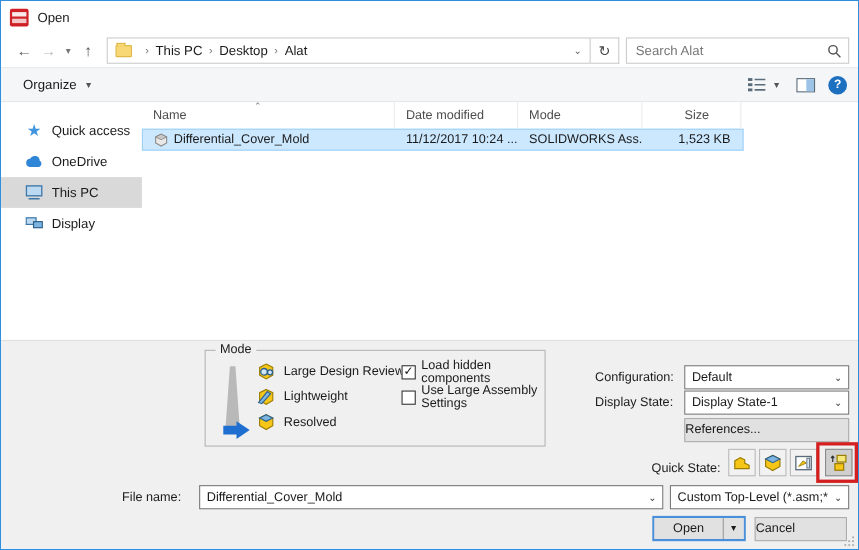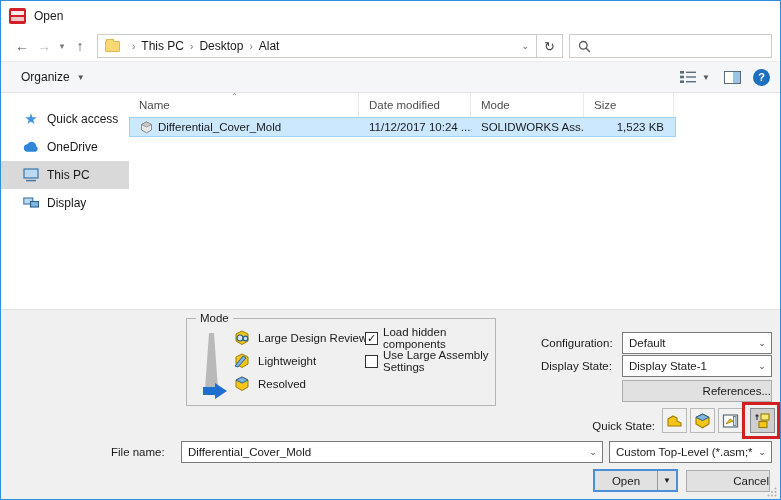--- a/index.html
+++ b/index.html
@@ -44,21 +44,21 @@
   .sidebar { width:128px; flex:0 0 auto; padding-top:12px; }
   .side-item { height:28px; display:flex; align-items:center; padding-left:22px; gap:8px; font-size:12px; color:#1a1a1a; }
   .side-item.selected { background:#d9d9d9; }
   .side-ic { width:16px; height:16px; flex:0 0 auto; display:flex; align-items:center; justify-content:center; }
   .filearea { flex:1; position:relative; }
   .listhead { display:flex; height:24px; align-items:center; font-size:11.5px; color:#4d4d4d; position:relative; }
   .col { padding-left:10px; height:100%; display:flex; align-items:center; border-right:1px solid #ececec; position:relative; }
   .col-name { width:230px; }
   .col-date { width:112px;align-items:center; }
   .col-type { width:113px; }
-  .col-size { width:90px; justify-content:flex-start; }
+  .col-size { width:90px; justify-content:center; }
   .sort-chev { position:absolute; top:-1px; left:102px; font-size:8px; color:#777; }
   .filerow { display:flex; height:20px; align-items:center; font-size:11.5px; color:#1a1a1a; width:547px; background:#cce8ff; border:1px solid #9fd1f7; }
   .cell { padding-left:10px; white-space:nowrap; overflow:hidden; }
   .cell-name { width:229px; display:flex; align-items:center; gap:5px; }
   .cell-date { width:112px; color:#1a1a1a; }
   .cell-type { width:113px; }
   .cell-size { width:88px; text-align:right; padding-right:8px; }
 
   
   .bottom { position:absolute; left:0; top:308px; width:779px; height:190px; background:#f0f0f0; border-top:1px solid #e0e0e0; font-size:11.5px; color:#1a1a1a; }
@@ -69,21 +69,21 @@
   .mode-rows { position:absolute; left:46px; top:10px; display:flex; flex-direction:column; gap:5px; }
   .mode-row { display:flex; align-items:center; gap:7px; height:18px; }
   .chk-col { position:absolute; left:178px; top:10px; display:flex; flex-direction:column; gap:5px; }
   .chk-row { display:flex; align-items:center; gap:5px; height:18px; }
   .chk { width:13px; height:13px; border:1px solid #333; background:#fff; font-size:11px; line-height:11px; text-align:center; color:#111; flex:0 0 auto; }
 
   .cfg-label { position:absolute; left:540px; width:80px; text-align:left; }
   .dd { position:absolute; height:22px; background:#fff; border:1px solid #7a7a7a; display:flex; align-items:center; padding-left:6px; overflow:hidden; }
   .dd .val { flex:1; white-space:nowrap; overflow:hidden; }
   .dd .chev { flex:0 0 18px; text-align:center; font-size:9px; color:#444; }
-  .btn { background:#e1e1e1; border:1px solid #adadad; display:flex; align-items:center; justify-content:flex-end; font-size:11.5px; color:#1a1a1a; }
+  .btn { background:#e1e1e1; border:1px solid #adadad; display:flex; align-items:center; justify-content:flex-start; font-size:11.5px; color:#1a1a1a; }
 
   .qf-label { position:absolute; left:560px; top:110px; width:94px; text-align:right; }
   .qf-btn { position:absolute; top:98px; width:25px; height:25px; background:#f2f2f2; border:1px solid #b9b9b9; display:flex; align-items:center; justify-content:center; }
   .qf-btn.pressed { background:#cfcfcf; border-color:#8a8a8a; }
   .red-annot { position:absolute; left:741px; top:92px; width:38px; height:37px; border:3px solid #d31f1f; pointer-events:none; }
 
   .fn-label { position:absolute; left:110px; top:136px; }
   .fn-combo { position:absolute; left:180px; top:131px; width:422px; height:22px; background:#fff; border:1px solid #7a7a7a; display:flex; align-items:center; padding-left:6px; }
   .ft-dd { left:608px; top:131px; width:163px; }
 
@@ -114,20 +114,21 @@
       <span class="crumb-item">This PC</span>
       <span class="crumb-sep">›</span>
       <span class="crumb-item">Desktop</span>
       <span class="crumb-sep">›</span>
       <span class="crumb-item">Alat</span>
       <span class="crumb-spacer"></span>
       <span class="crumb-chev">⌄</span>
     </div>
     <div class="refreshbox">↻</div>
     <div class="searchbox">
+      <span class="ph">Search Alat</span>
       <svg width="13" height="13" viewBox="0 0 13 13">
         <circle cx="5.3" cy="5.3" r="3.8" fill="none" stroke="#555" stroke-width="1.3"></circle>
         <line x1="8.2" y1="8.2" x2="12" y2="12" stroke="#555" stroke-width="1.3"></line>
       </svg>
     </div>
   </div>
 
   <div class="toolbar">
     <div class="tb-item">
       <span>Organize</span>

